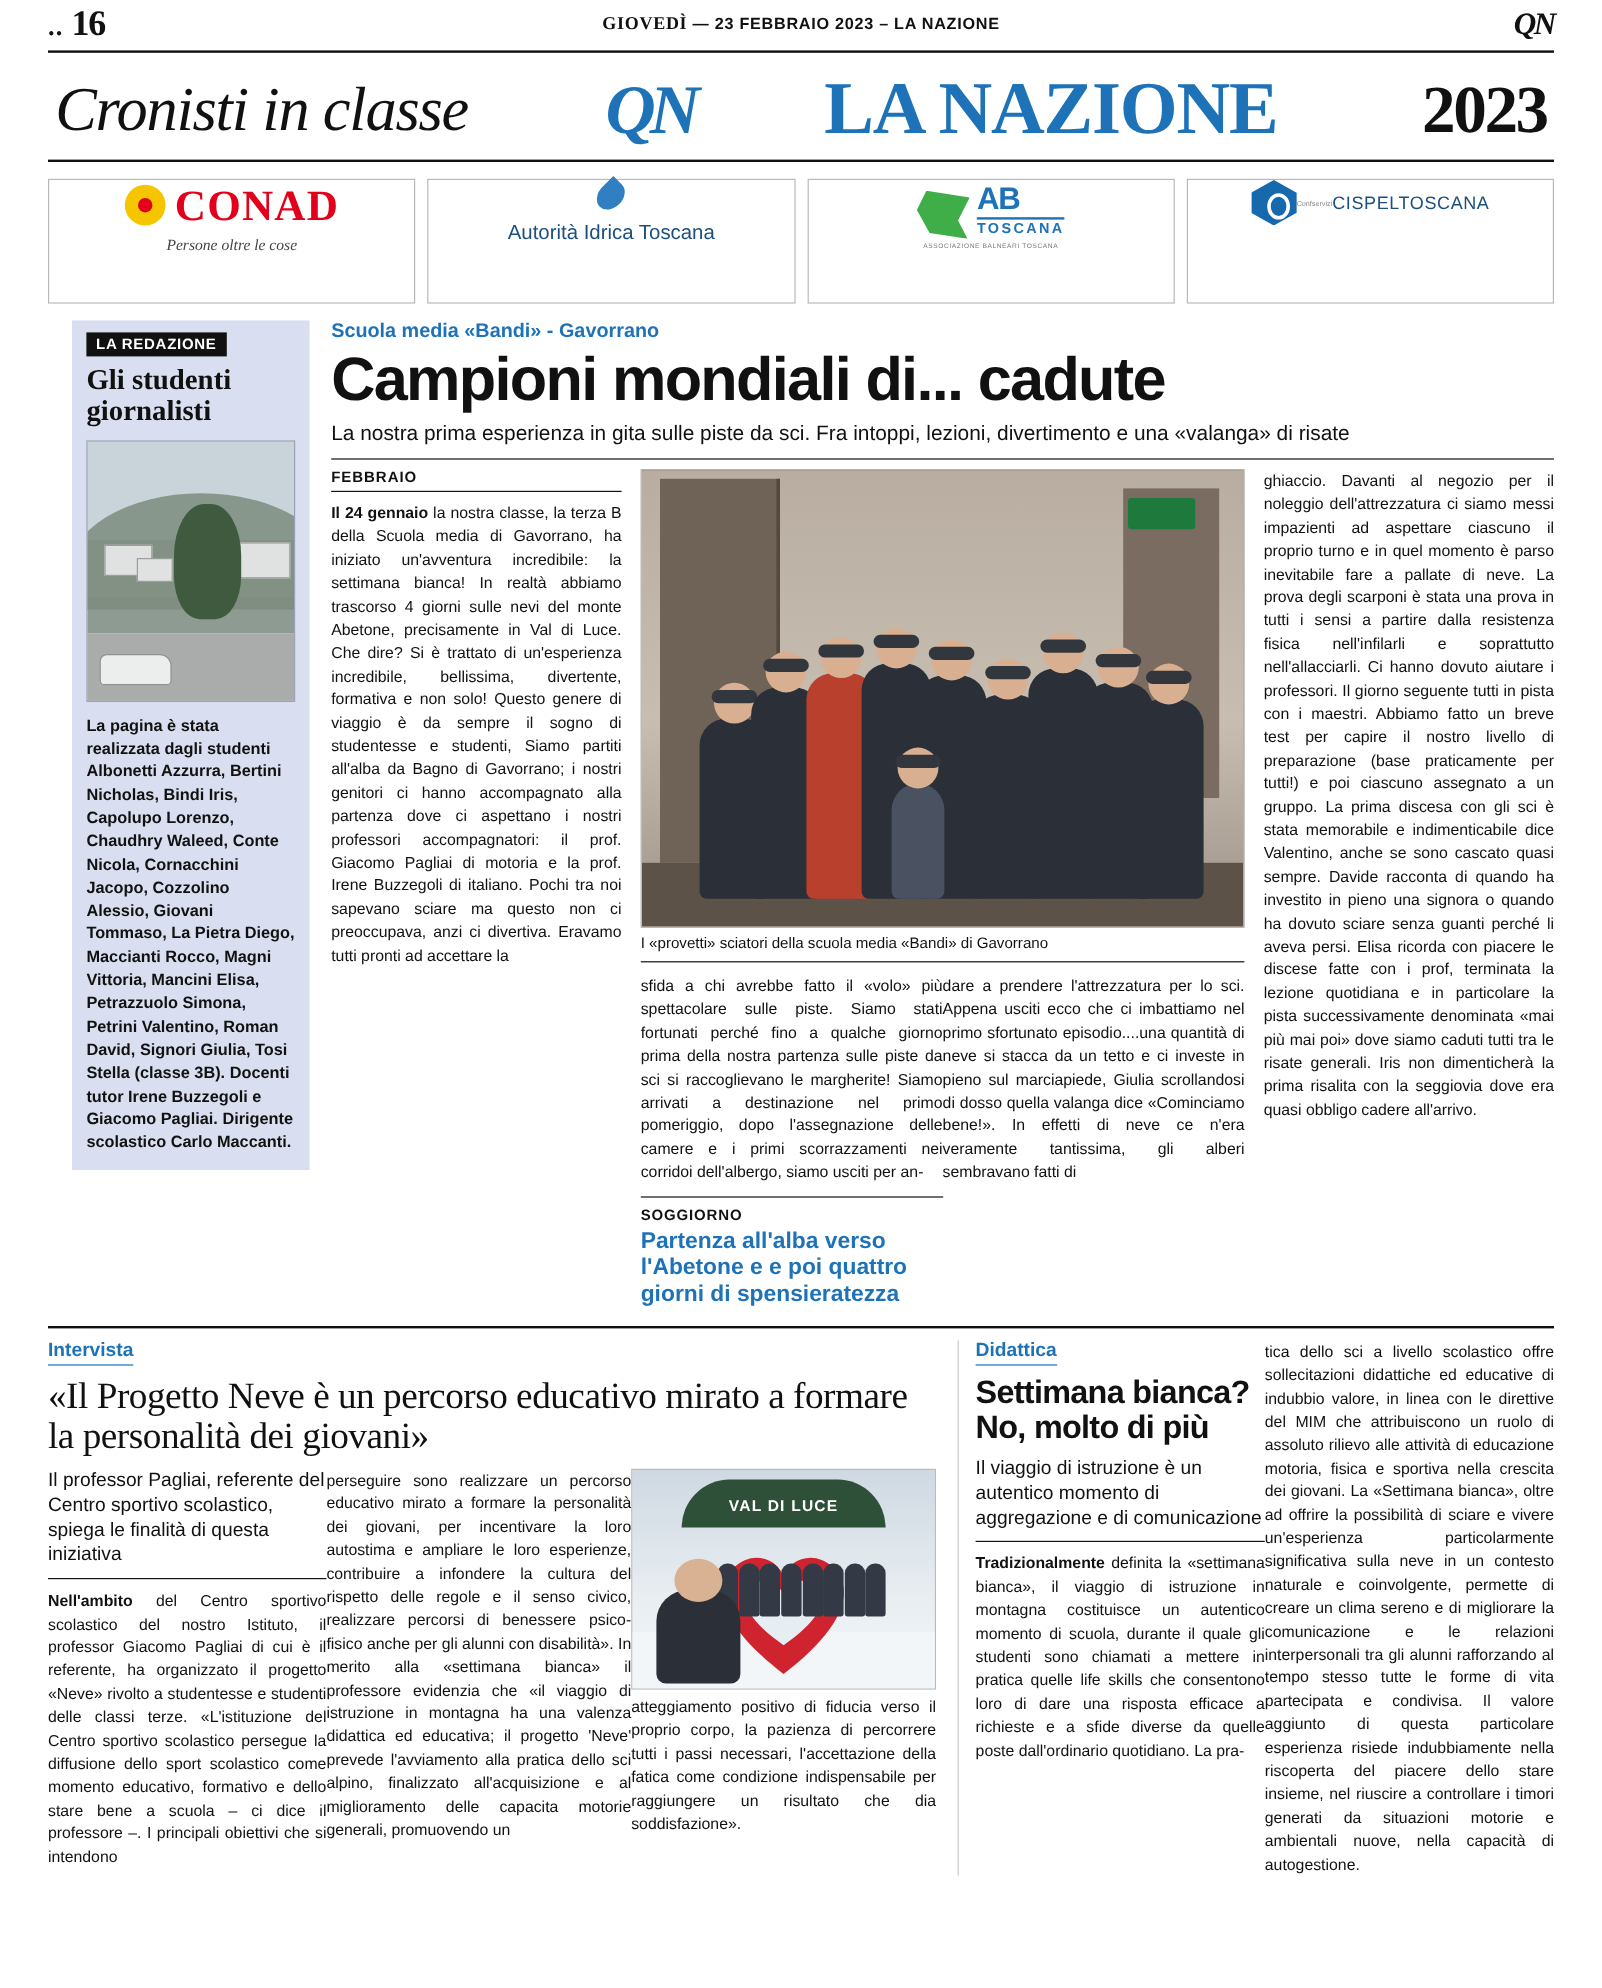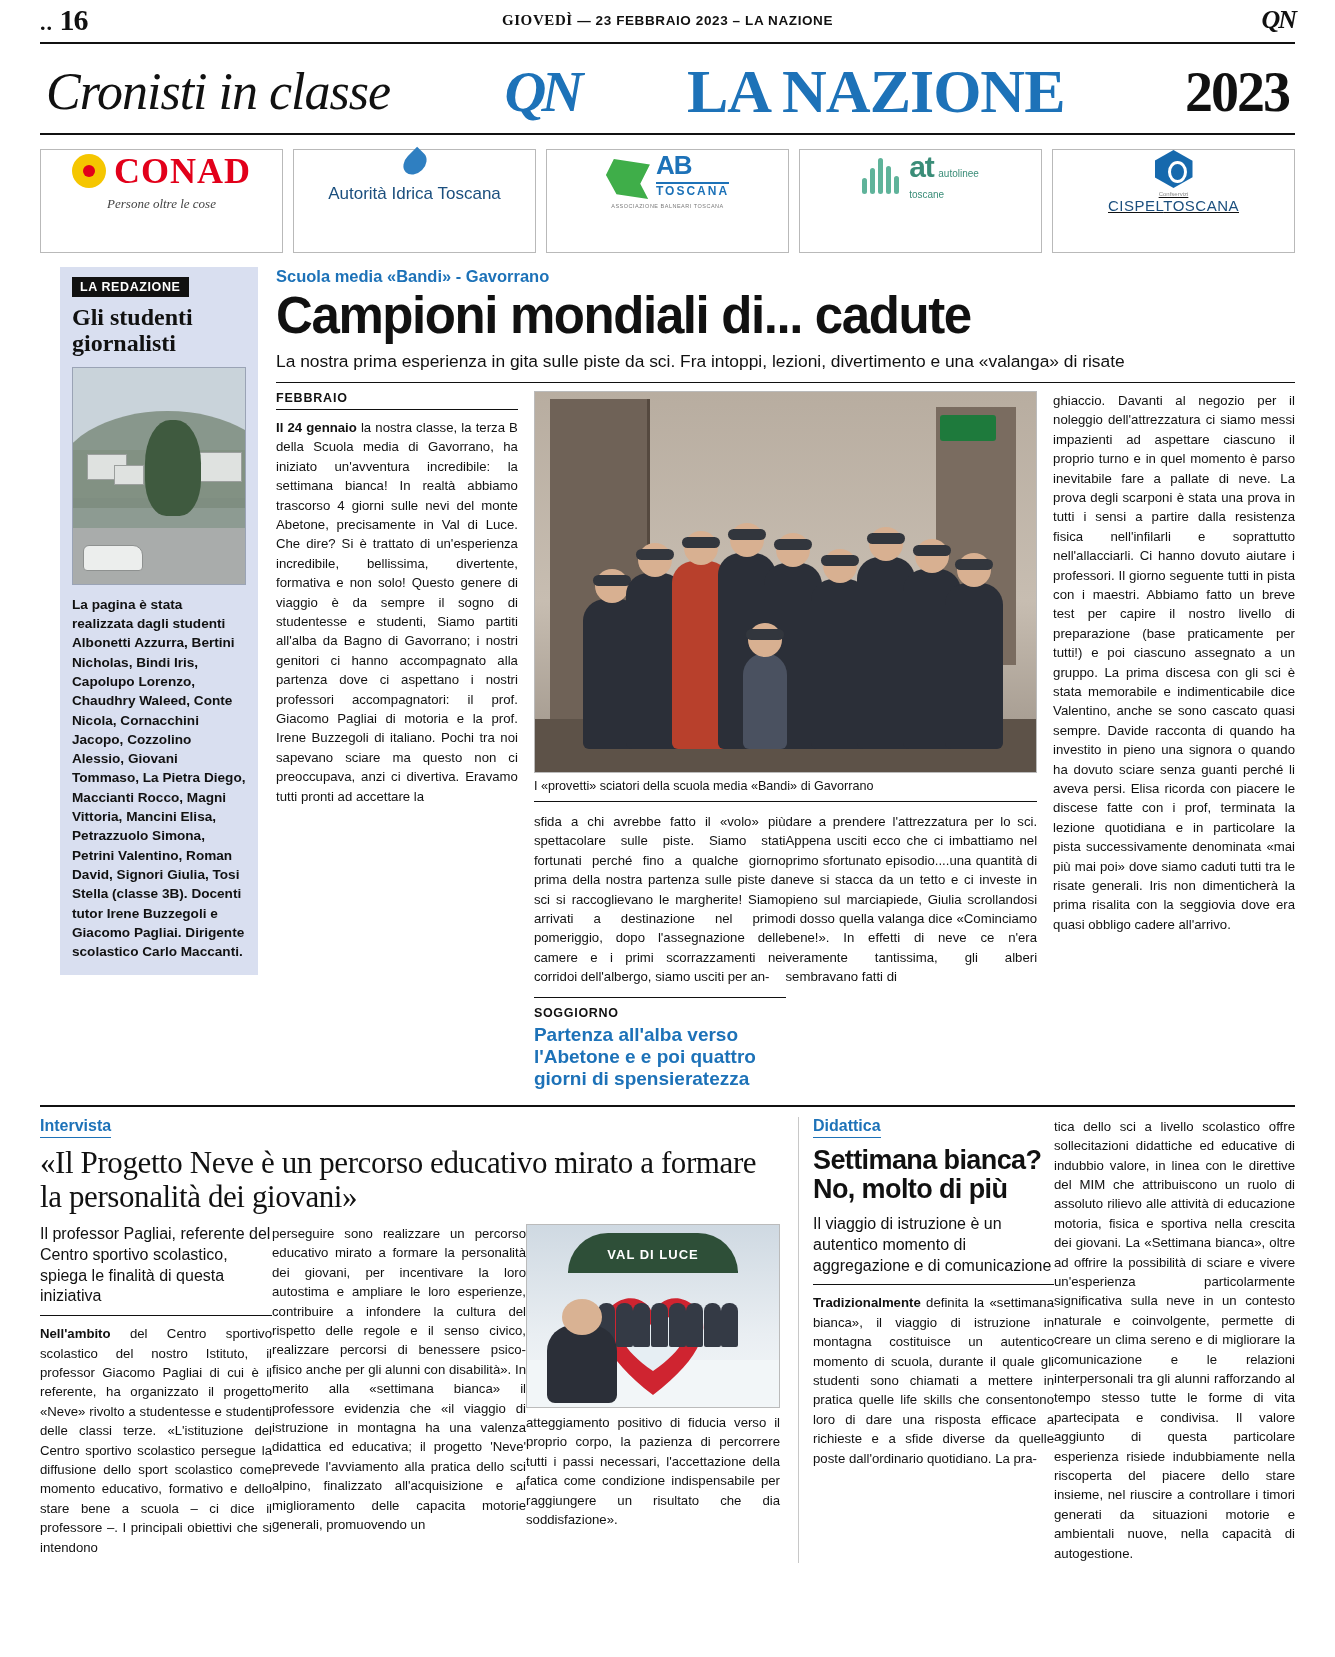--- a/index.html
+++ b/index.html
@@ -145,21 +145,21 @@
     clip-path: polygon(18% 0, 100% 14%, 78% 62%, 96% 100%, 24% 88%, 0 40%);
   }
   .ab-letters { font-family: "Liberation Sans", sans-serif; font-weight: bold; font-size: 26px; color: #1d72b8; letter-spacing: -1px; }
   .ab-tos { font-size: 12px; font-weight: bold; color: #1d72b8; letter-spacing: 2px; border-top: 2px solid #1d72b8; }
   .ab-foot { font-size: 5.5px; color: #7a7a7a; letter-spacing: .5px; margin-top: 4px; }
   .sp-at { display: flex; align-items: center; gap: 10px; }
   .at-bars { display: flex; gap: 3px; align-items: flex-end; }
   .at-bars i { display: block; width: 5px; background: #5fb39a; border-radius: 3px; }
   .at-word { font-family: "Liberation Sans", sans-serif; font-weight: bold; font-size: 30px; color: #3a8d78; letter-spacing: -1px; }
   .at-sub { font-size: 10px; color: #3a8d78; line-height: 1.1; }
-  .sp-cispel { display: flex; flex-direction: column; align-items: center; text-decoration: underline; }
+  .sp-cispel { display: flex; align-items: center; }
   .cispel-mark {
     width: 38px; height: 38px; background: #1669ad;
     clip-path: polygon(50% 0, 100% 28%, 100% 72%, 50% 100%, 0 72%, 0 28%);
     position: relative;
   }
   .cispel-mark::after {
     content: ""; position: absolute; left: 13px; top: 11px; width: 13px; height: 16px;
     border: 3px solid #fff; border-radius: 50%;
   }
   .cispel-small { font-size: 6px; color: #888; margin-top: 3px; }
@@ -437,38 +437,20 @@
           <span class="ab-shape"></span>
           <span>
             <span class="ab-letters">AB</span><br>
             <span class="ab-tos">TOSCANA</span>
           </span>
         </div>
         <div class="ab-foot">ASSOCIAZIONE BALNEARI TOSCANA</div>
       </div>
     </div>
 
-    <div class="sponsor">
-      <div class="sp-at">
-        <span class="at-bars">
-          <i style="height:16px"></i>
-            <i style="height:26px"></i>
-            <i style="height:36px"></i>
-            <i style="height:28px"></i>
-            <i style="height:18px"></i>
-        </span>
-        <span>
-          <span class="at-word">at</span>
-          <span class="at-sub">
-            <span>autolinee</span><br>
-            <span>toscane</span>
-          </span>
-        </span>
-      </div>
-    </div>
 
     <div class="sponsor">
       <div class="sp-cispel">
         <span class="cispel-mark"></span>
         <span class="cispel-small">Confservizi</span>
         <span class="cispel-word">
           <span>CISPEL</span><span>TOSCANA</span>
         </span>
       </div>
     </div>

